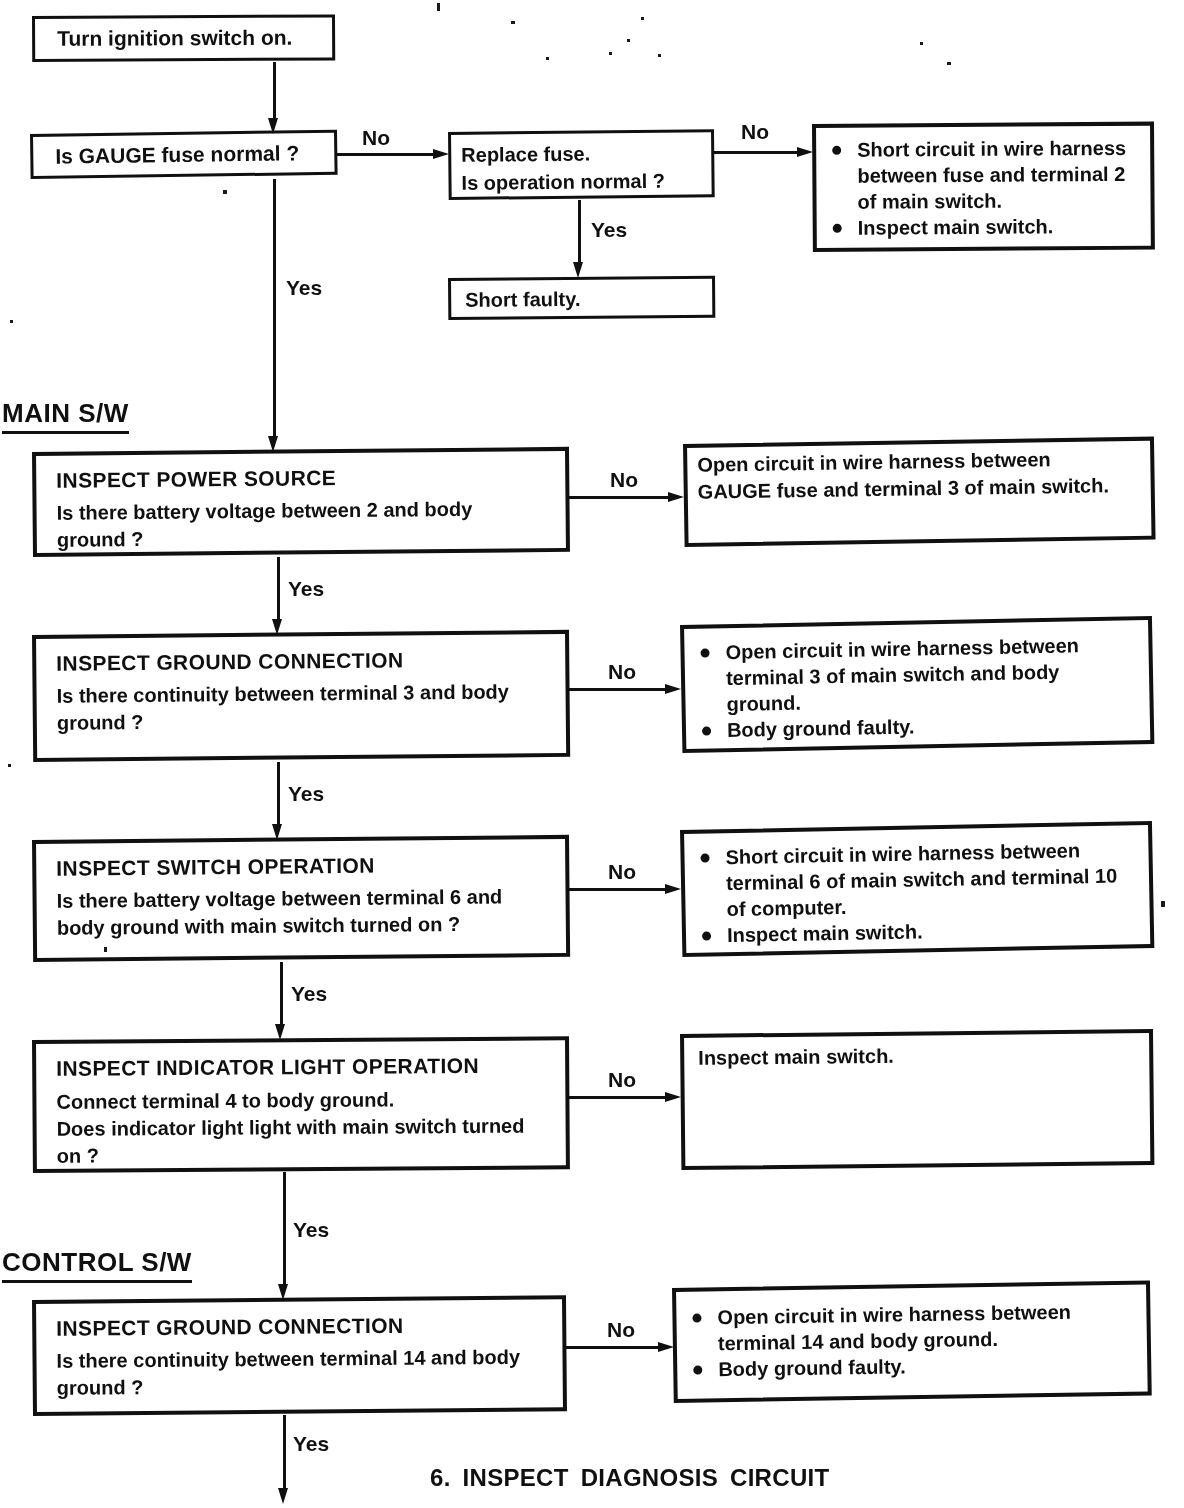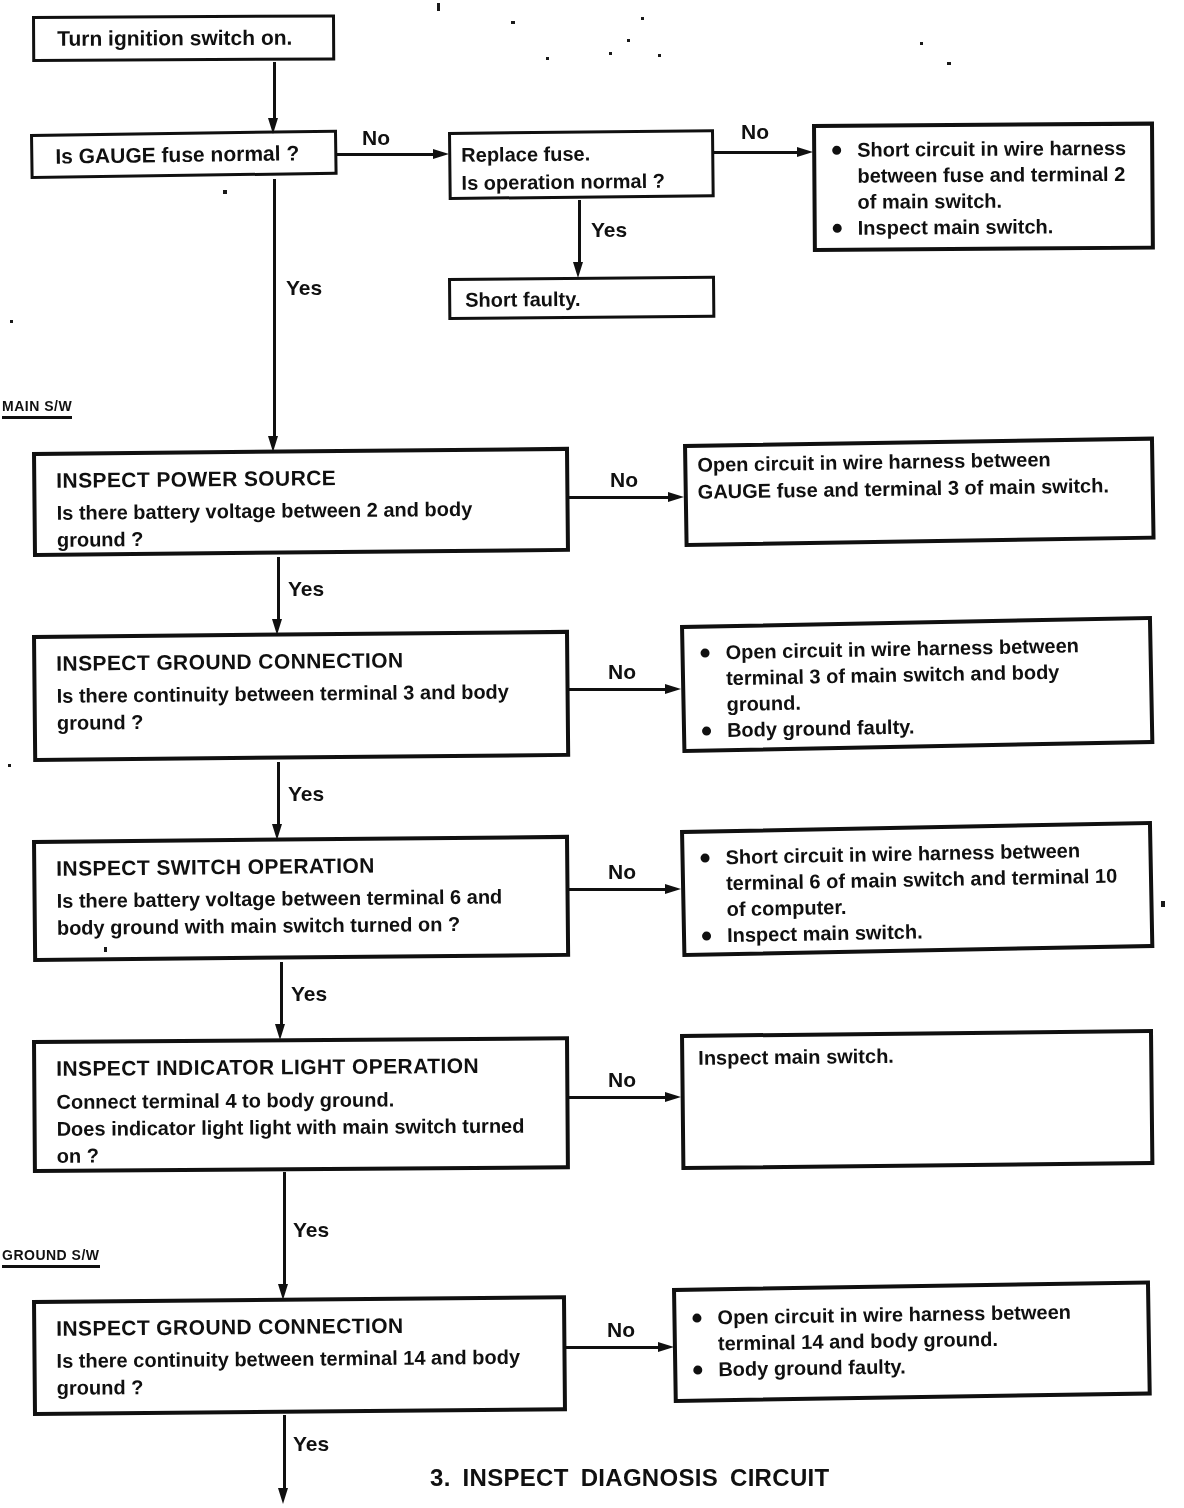--- a/index.html
+++ b/index.html
@@ -9,21 +9,21 @@
   .b3{border-width:3px;}
   .simple{font-size:21px;font-weight:700;padding:8px 6px 0 22px;}
   .qbox{padding:13px 24px 0 20px;}
   .title{font-size:21px;font-weight:700;letter-spacing:.4px;}
   .q{font-size:20px;font-weight:700;line-height:27px;margin-top:7px;}
   .plain{font-size:20px;font-weight:700;line-height:27px;padding:5px 24px 0 10px;}
   .bullets{padding:9px 12px 0 8px;}
   .bullet{display:flex;font-size:20px;font-weight:700;line-height:26px;}
   .dot{width:9px;height:9px;border-radius:50%;background:#101010;flex:0 0 auto;margin:9px 16px 0 8px;}
   .lbl{position:absolute;font-size:21px;font-weight:700;white-space:nowrap;}
-  .seclbl{position:absolute;font-size:14px;font-weight:700;letter-spacing:.5px;
+  .seclbl{position:absolute;font-size:26px;font-weight:700;letter-spacing:.5px;
           border-bottom:3px solid #101010;padding-bottom:2px;white-space:nowrap;}
   .hline{position:absolute;height:3px;background:#101010;}
   .vline{position:absolute;width:3px;background:#101010;}
   .arr-d{position:absolute;width:0;height:0;border-left:5px solid transparent;border-right:5px solid transparent;border-top:16px solid #101010;}
   .arr-r{position:absolute;width:0;height:0;border-top:5px solid transparent;border-bottom:5px solid transparent;border-left:16px solid #101010;}
   .footer{position:absolute;font-size:24px;font-weight:700;word-spacing:5px;letter-spacing:.3px;white-space:nowrap;}
   .speck{position:absolute;background:#1a1a1a;}
 </style>
 </head>
 <body>
@@ -52,21 +52,21 @@
       <span class="dot"></span>
       <span>Short circuit in wire harness between fuse and terminal 2 of main switch.</span>
     </div>
     <div class="bullet">
       <span class="dot"></span>
       <span>Inspect main switch.</span>
     </div>
   </div>
 
   <div class="seclbl" style="left:2px;top:398px;">MAIN S/W</div>
-  <div class="seclbl" style="left:2px;top:1247px;">GROUND S/W</div>
+  <div class="seclbl" style="left:2px;top:1247px;">CONTROL S/W</div>
 
   <div class="box qbox" style="left:32px;top:452px;width:537px;height:105px;transform:rotate(-0.55deg)">
     <div class="title">INSPECT POWER SOURCE</div>
     <div class="q">Is there battery voltage between 2 and body ground ?</div>
   </div>
 
   <div class="box plain" style="left:683px;top:444px;width:471px;height:103px;transform:rotate(-0.9deg);padding-top:4px;">
     <span>Open circuit in wire harness between GAUGE fuse and terminal 3 of main switch.</span>
   </div>
 
@@ -180,21 +180,21 @@
   <div class="lbl" style="left:608px;top:860px;">No</div>
 
   <div class="hline" style="left:569px;top:1096px;width:97px;"></div>
   <div class="arr-r" style="left:665px;top:1092px;"></div>
   <div class="lbl" style="left:608px;top:1068px;">No</div>
 
   <div class="hline" style="left:565px;top:1346px;width:94px;"></div>
   <div class="arr-r" style="left:658px;top:1342px;"></div>
   <div class="lbl" style="left:607px;top:1318px;">No</div>
 
-  <div class="footer" style="left:430px;top:1464px;">3. INSPECT DIAGNOSIS CIRCUIT</div>
+  <div class="footer" style="left:430px;top:1464px;">6. INSPECT DIAGNOSIS CIRCUIT</div>
 
   <div>
     <i class="speck" style="left:437px;top:3px;width:3px;height:8px;"></i>
     <i class="speck" style="left:511px;top:21px;width:4px;height:3px;"></i>
     <i class="speck" style="left:546px;top:57px;width:3px;height:3px;"></i>
     <i class="speck" style="left:609px;top:52px;width:3px;height:3px;"></i>
     <i class="speck" style="left:627px;top:39px;width:3px;height:3px;"></i>
     <i class="speck" style="left:641px;top:17px;width:3px;height:3px;"></i>
     <i class="speck" style="left:658px;top:54px;width:3px;height:3px;"></i>
     <i class="speck" style="left:920px;top:42px;width:3px;height:3px;"></i>

